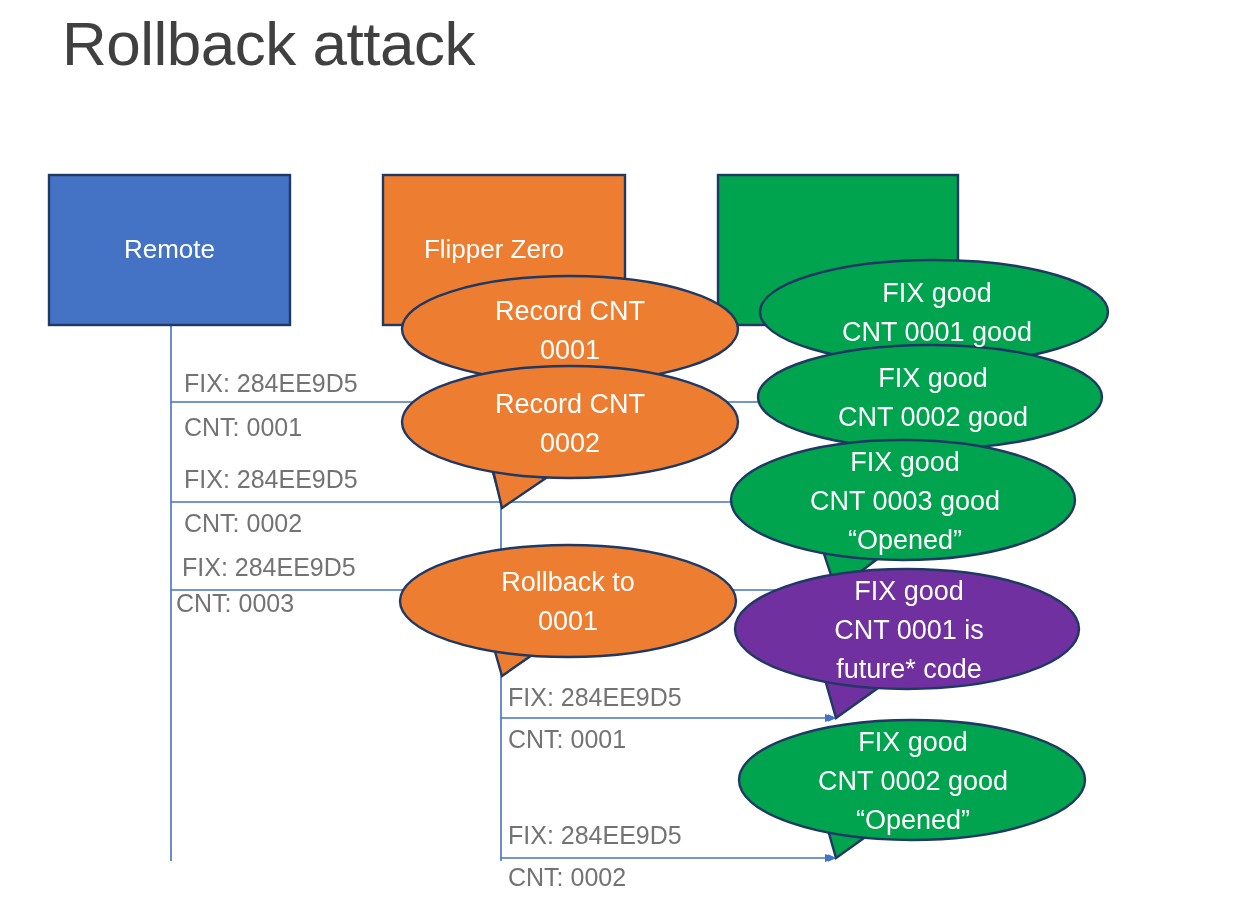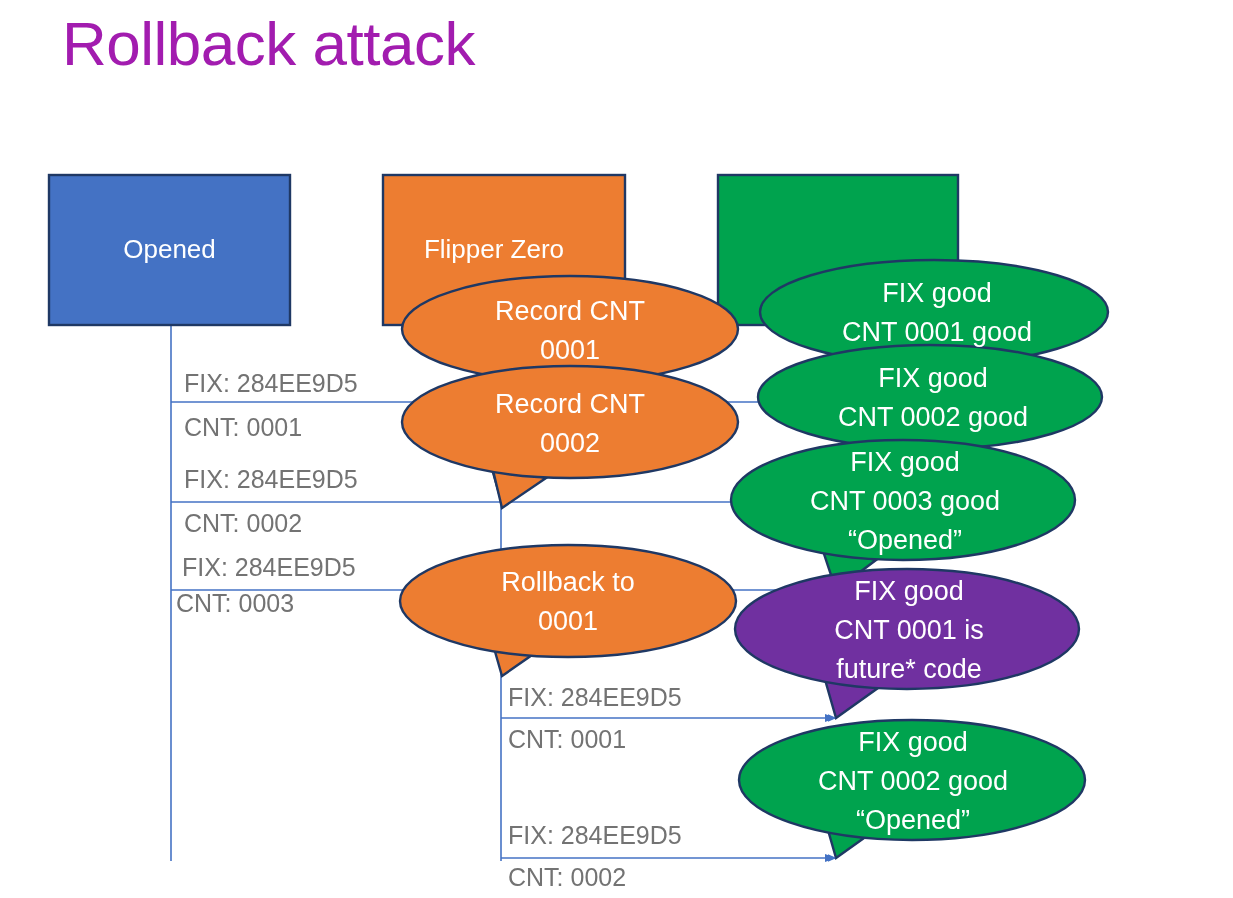--- a/index.html
+++ b/index.html
@@ -18,21 +18,21 @@
     overflow: hidden;
   }
 
   
   #slide-title {
     position: absolute;
     left: 62px;
     top: 8px;
     font-size: 62px;
     font-weight: 300;
-    color: #a21caf;
+    color: #404040;
     letter-spacing: -0.5px;
     line-height: 1.15;
     white-space: nowrap;
   }
 
   
   #diagram {
     position: absolute;
     left: 0;
     top: 0;
@@ -152,21 +152,21 @@
       <ellipse cx="912" cy="780" rx="173" ry="60" fill="#00A34E" stroke="#1F3864" stroke-width="2.4"></ellipse>
     </g>
 
     <g>
       <path d="M825,714 L836,718 L825,722 Z" fill="#4472C4"></path>
       <path d="M825,854 L836,858 L825,862 Z" fill="#4472C4"></path>
     </g>
   </svg>
 
   <div class="actor-box" style="left:49px; top:175px; width:241px; height:150px; border:none;">
-    <span class="actor-label">Opened</span>
+    <span class="actor-label">Remote</span>
   </div>
   <div class="actor-box" style="left:373px; top:175px; width:242px; height:150px; border:none;">
     <span class="actor-label">Flipper Zero</span>
   </div>
 
   <div class="msg-label" style="left:184px; top:370px;">FIX: 284EE9D5</div>
   <div class="msg-label" style="left:184px; top:414px;">CNT: 0001</div>
 
   <div class="msg-label" style="left:184px; top:466px;">FIX: 284EE9D5</div>
   <div class="msg-label" style="left:184px; top:510px;">CNT: 0002</div>

